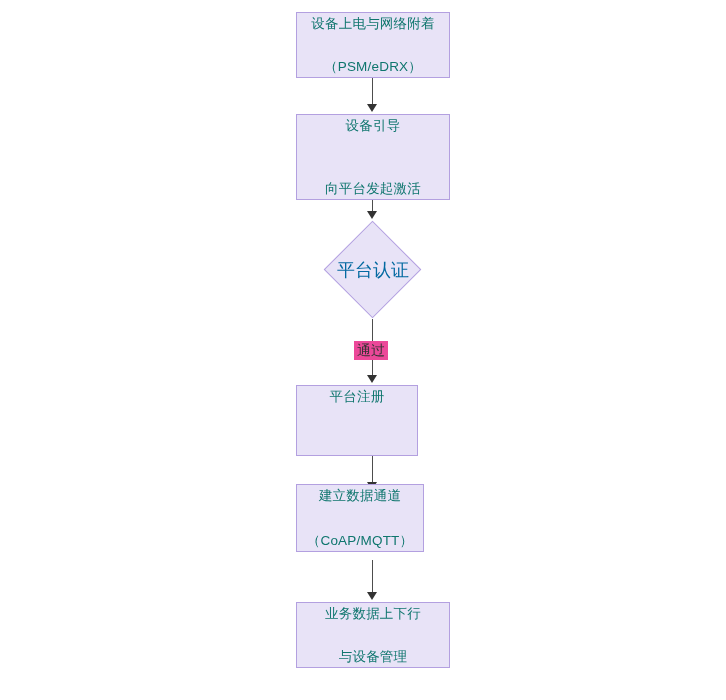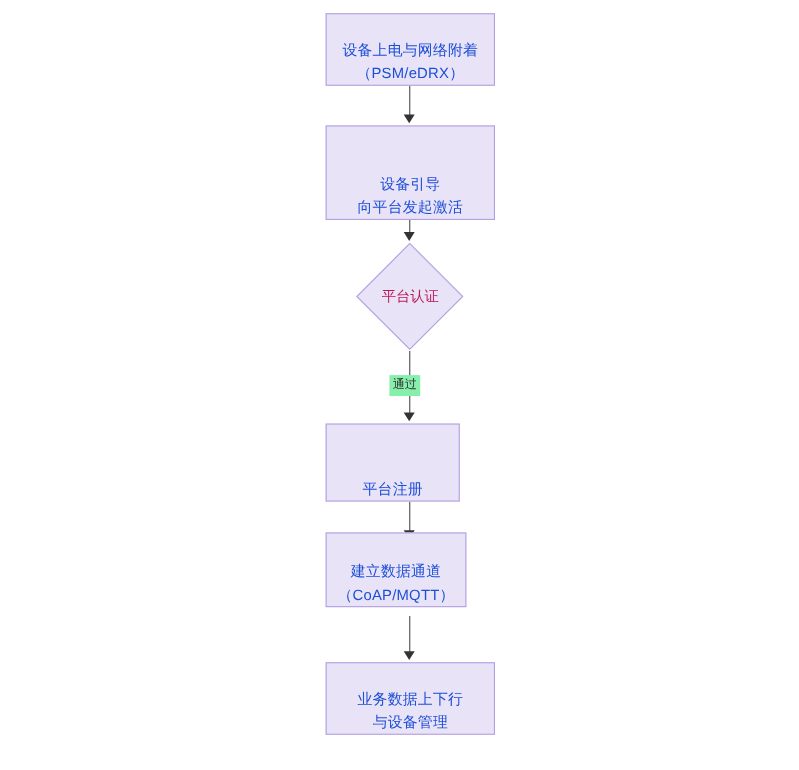--- a/index.html
+++ b/index.html
@@ -25,22 +25,22 @@
 
   
   .node {
     position: absolute;
     box-sizing: border-box;
     background: #e8e3f7;
     border: 1px solid #b3a0e0;
     display: flex;
     flex-direction: column;
     align-items: center;
-    justify-content: flex-end;
-    color: #1d4ed8;
+    justify-content: space-between;
+    color: #0f766e;
     font-size: 13.5px;
     line-height: 21px;
     text-align: center;
     letter-spacing: 0.2px;
     z-index: 3;
   }
   .node .line {
     display: block;
     white-space: nowrap;
   }
@@ -73,22 +73,22 @@
   }
   .decision-label {
     position: absolute;
     left: 0;
     top: 0;
     width: 98px;
     height: 98px;
     display: flex;
     align-items: center;
     justify-content: center;
-    color: #be185d;
-    font-size: 13px;
+    color: #0369a1;
+    font-size: 18px;
     line-height: 20px;
     white-space: nowrap;
     text-align: center;
   }
 
   
   .conn {
     position: absolute;
     width: 1px;
     background: #4d4d4d;
@@ -112,23 +112,23 @@
   .ah-2   { top: 211px; }
   .conn-3 { top: 319px; height: 58px; }
   .ah-3   { top: 375px; }
   .conn-4 { top: 456px; height: 28px; }
   .ah-4   { top: 482px; }
   .conn-5 { top: 560px; height: 34px; }
   .ah-5   { top: 592px; }
 
   .edge-label {
     position: absolute;
-    background: #86efac;
+    background: #ec4899;
     color: #333333;
-    font-size: 11px;
+    font-size: 14px;
     line-height: 17px;
     padding: 1px 3px;
     white-space: nowrap;
     z-index: 4;
     left: 354px;
     top: 341px;
   }
 </style>
 </head>
 <body>

